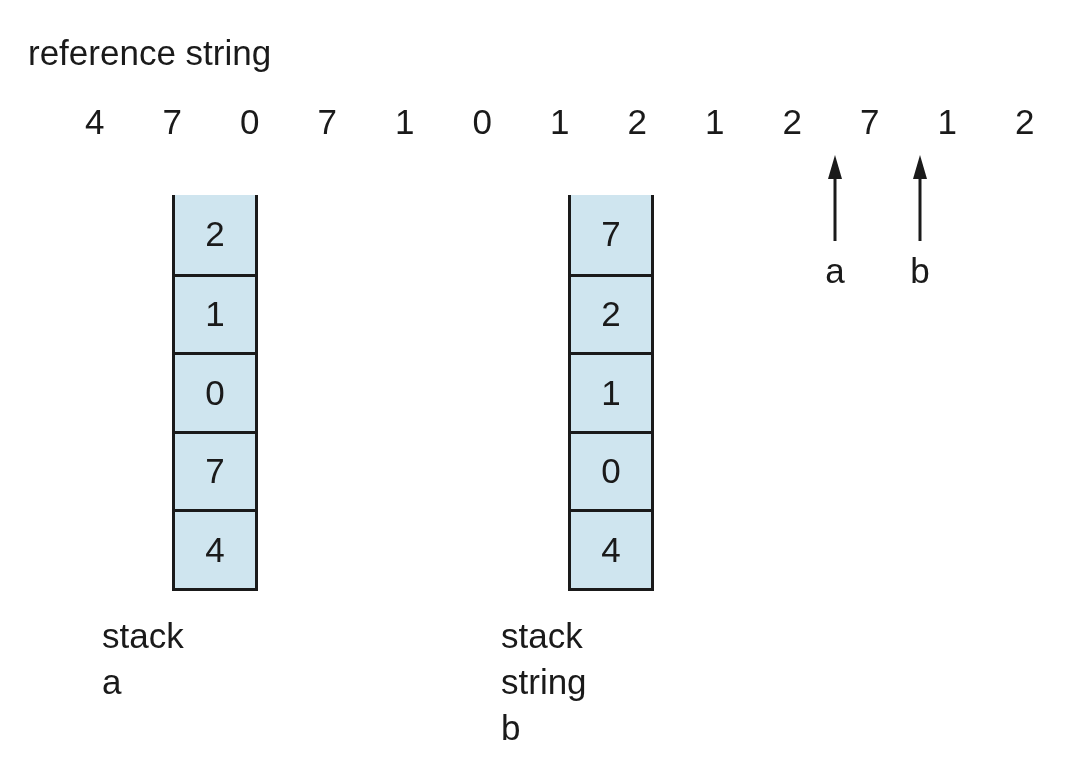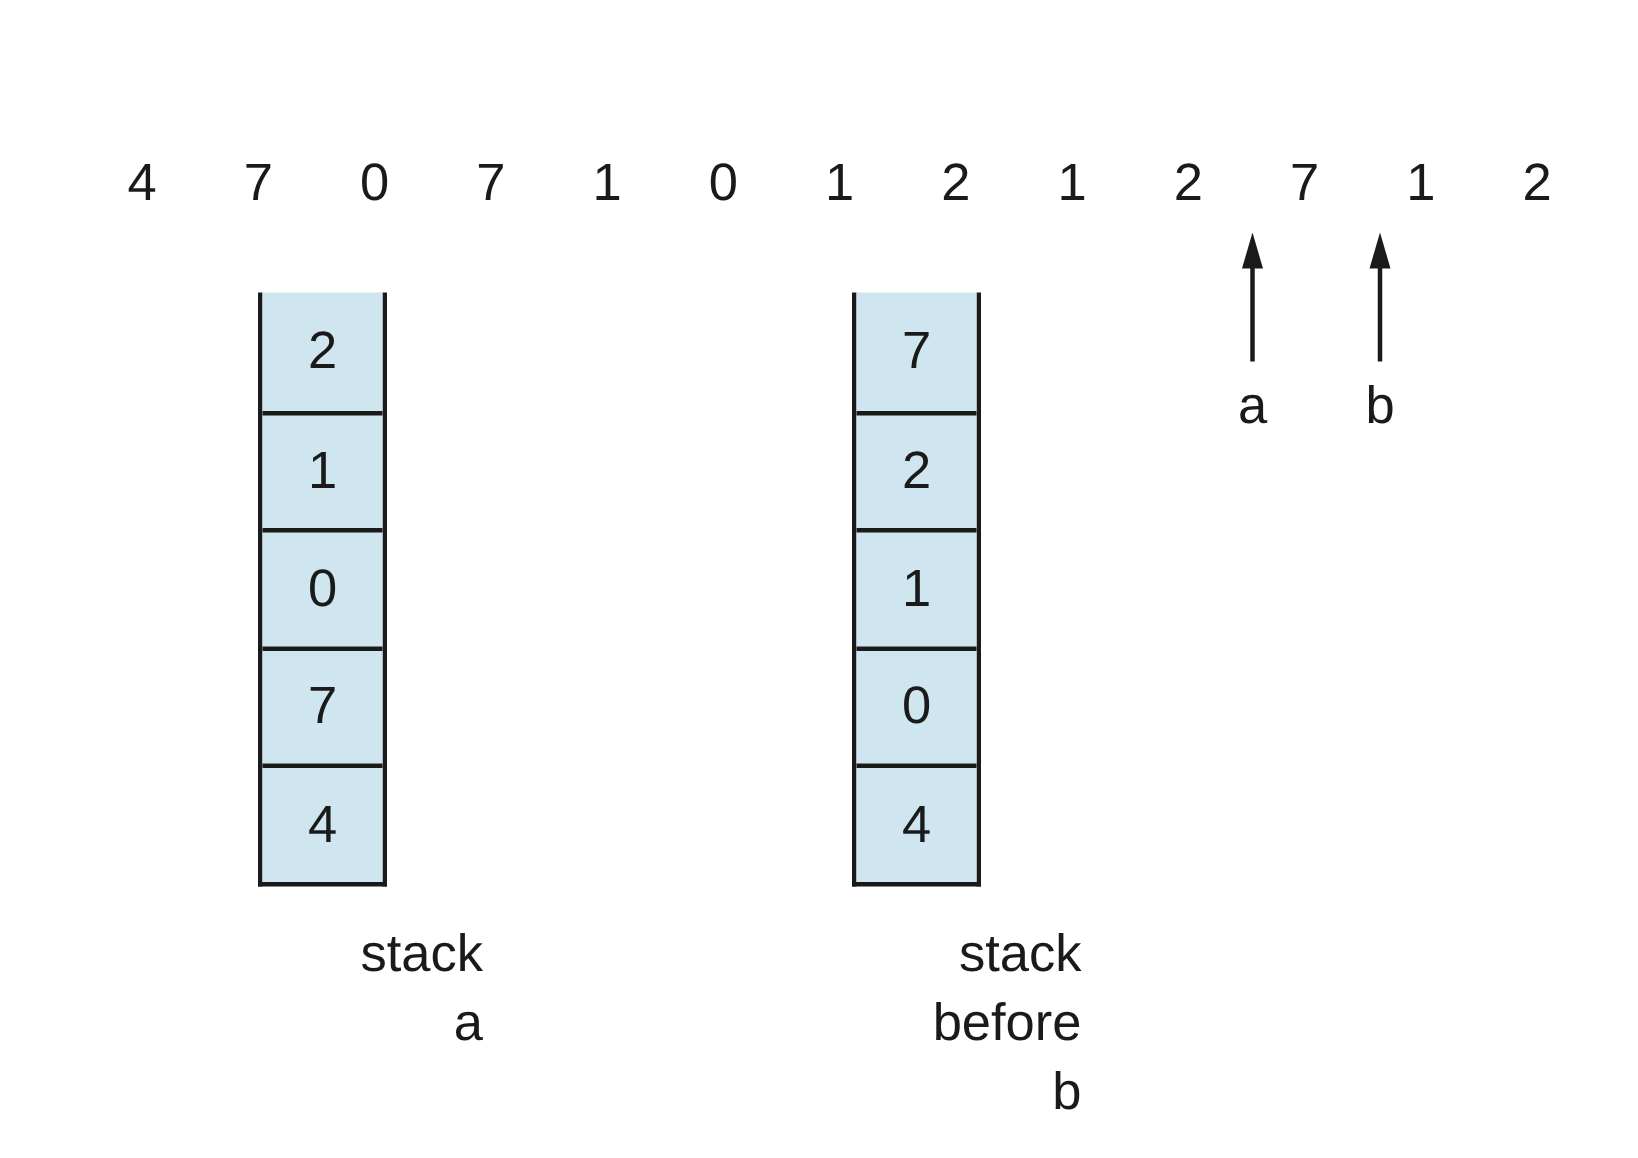--- a/index.html
+++ b/index.html
@@ -53,21 +53,21 @@
     display: flex;
     align-items: center;
     justify-content: center;
     font-size: 35px;
   }
   .stack .cell:nth-of-type(1) { border-top: none; }
   .caption {
     position: absolute;
     top: 613px;
     width: 220px;
-    text-align: right;
+    text-align: left;
     font-size: 35px;
     line-height: 46px;
   }
   .caption-before { left: 102px; }
   .caption-after  { left: 501px; }
   .markers {
     position: absolute;
     left: 813px;
     top: 153px;
     display: flex;
@@ -80,20 +80,21 @@
   .marker-label {
     font-size: 35px;
     margin-top: 8px;
   }
 </style>
 </head>
 <body>
 
 <div class="figure">
 
+  <div class="title">reference string</div>
 
   <div class="ref-row">
 
       <div class="ref-num">4</div>
 
       <div class="ref-num">7</div>
 
       <div class="ref-num">0</div>
 
       <div class="ref-num">7</div>
@@ -167,18 +168,18 @@
       <div class="caption-line">stack</div>
 
 
       <div class="caption-line">a</div>
     </div>
 
   <div class="caption caption-after">
 
       <div class="caption-line">stack</div>
 
-      <div class="caption-line">before</div>
+      <div class="caption-line">string</div>
 
       <div class="caption-line">b</div>
     </div>
 
 </div>
 
 </body></html>

